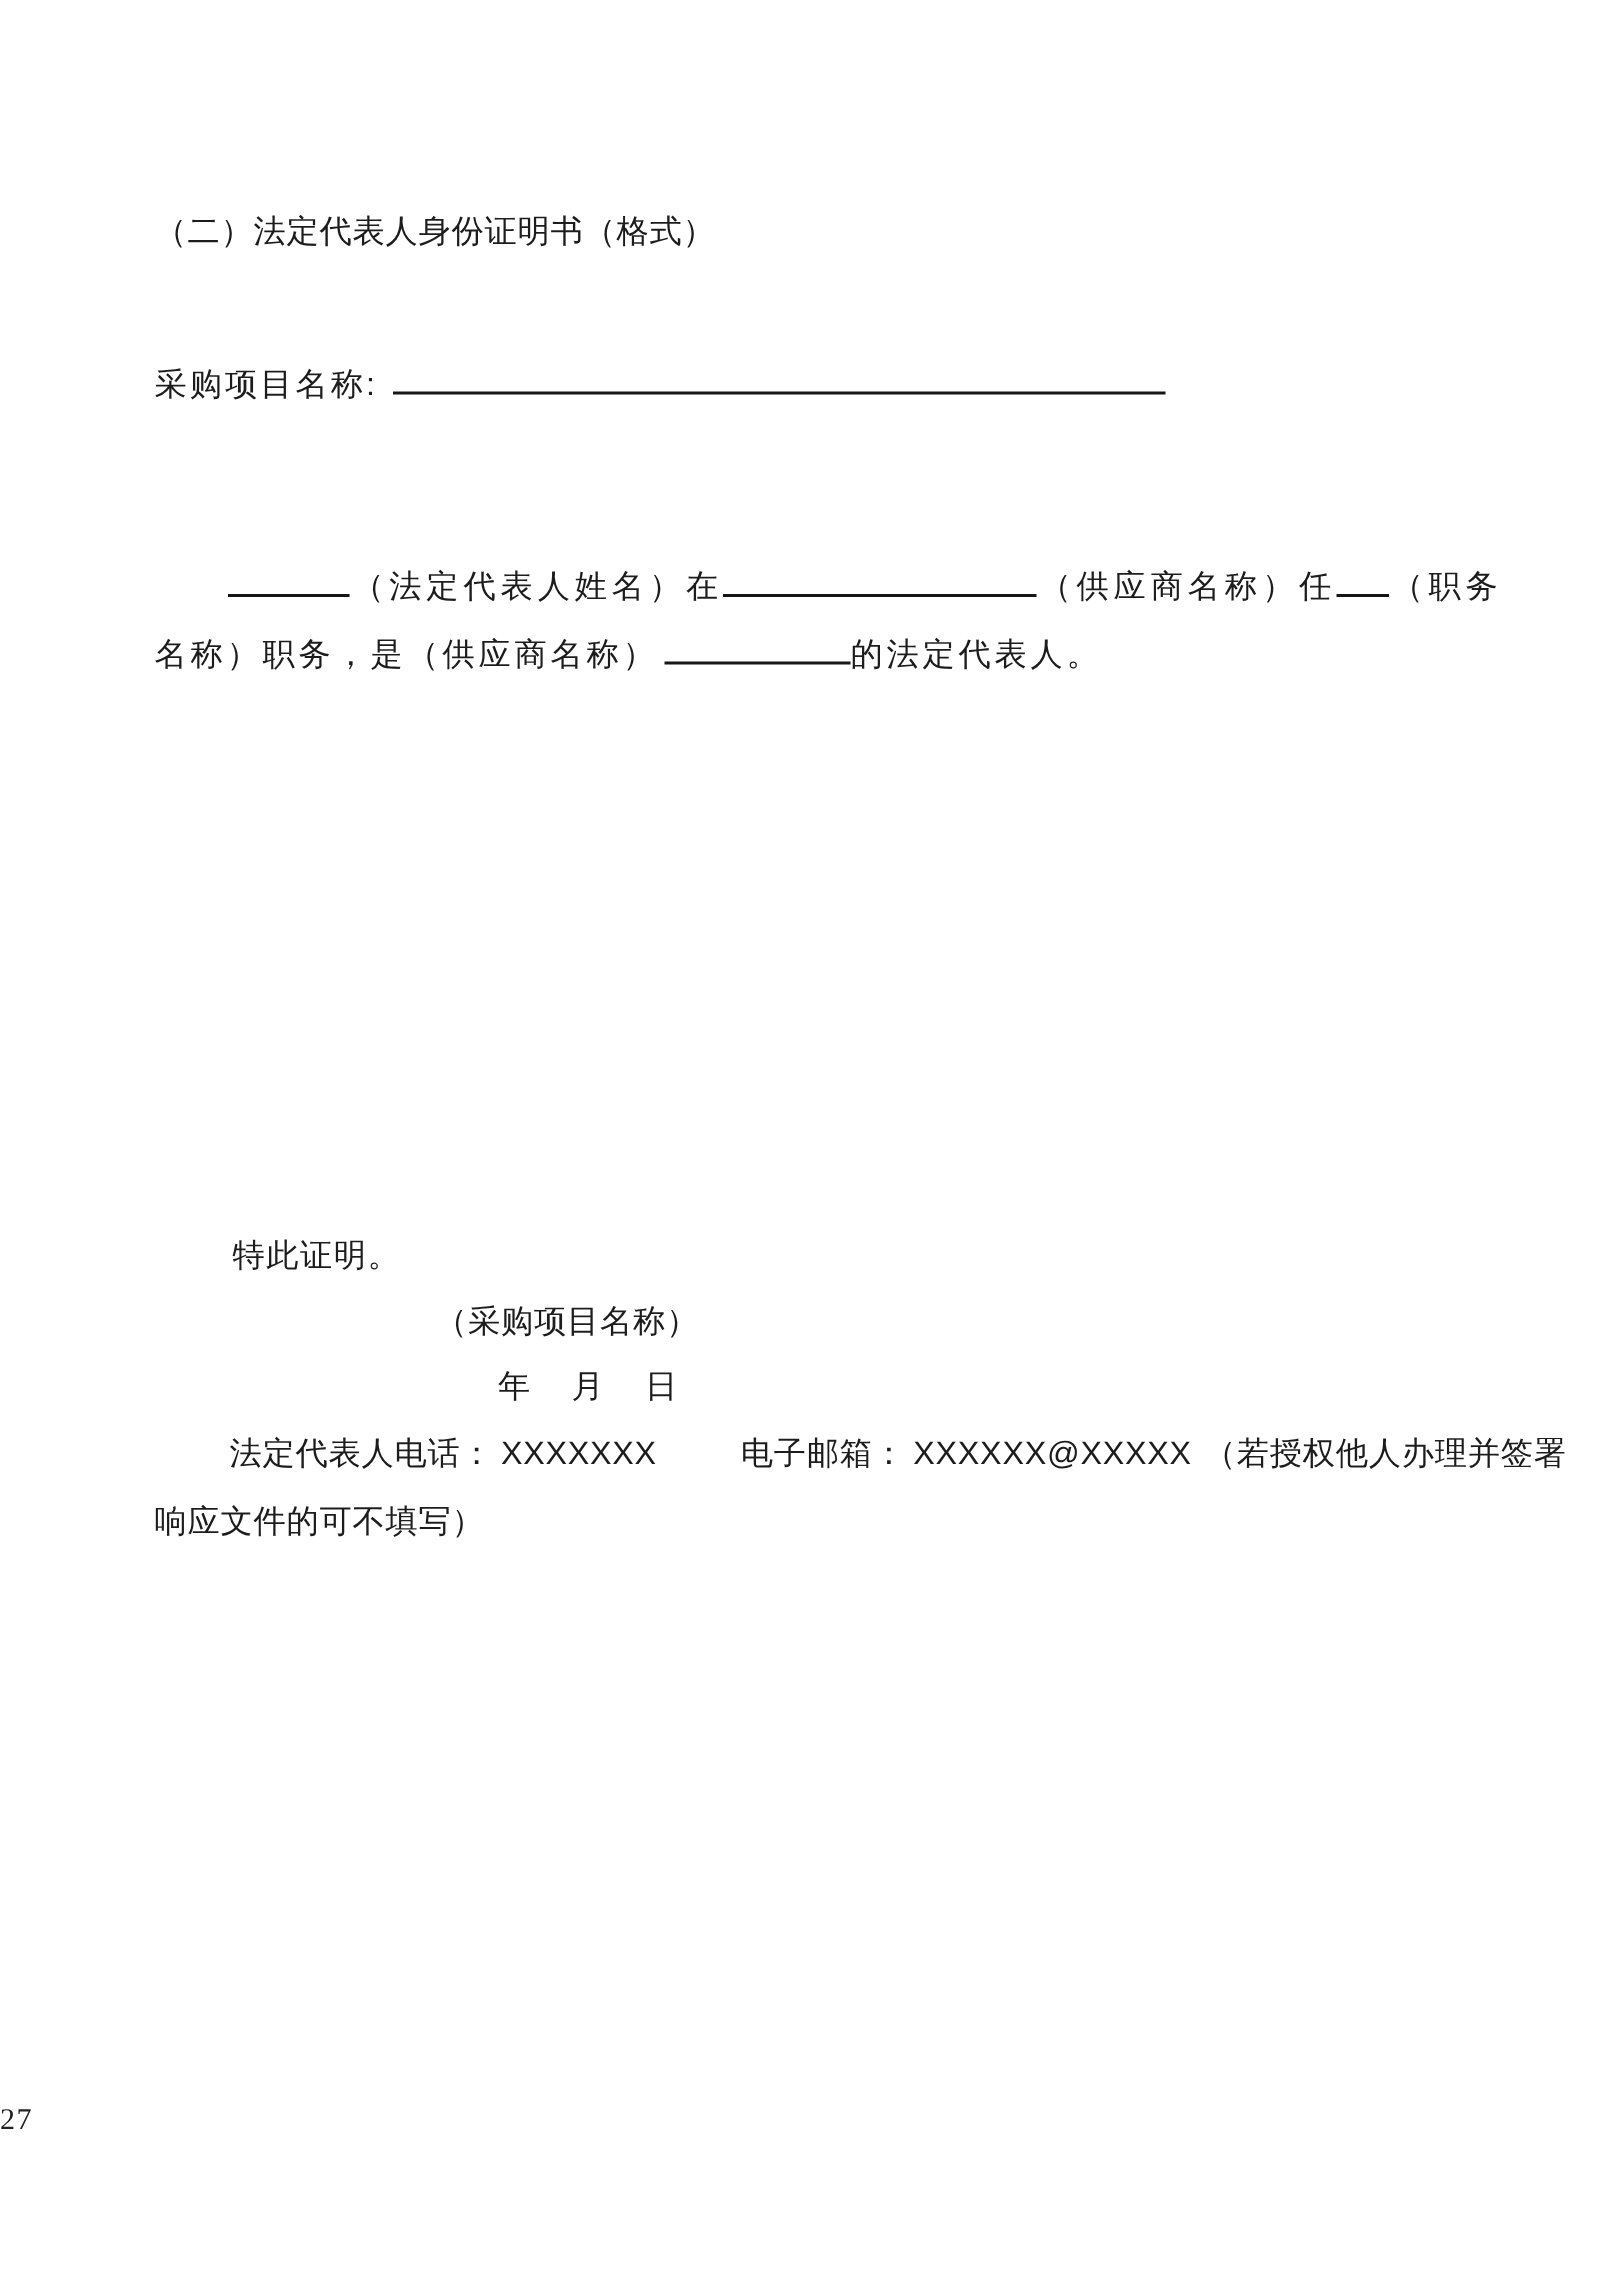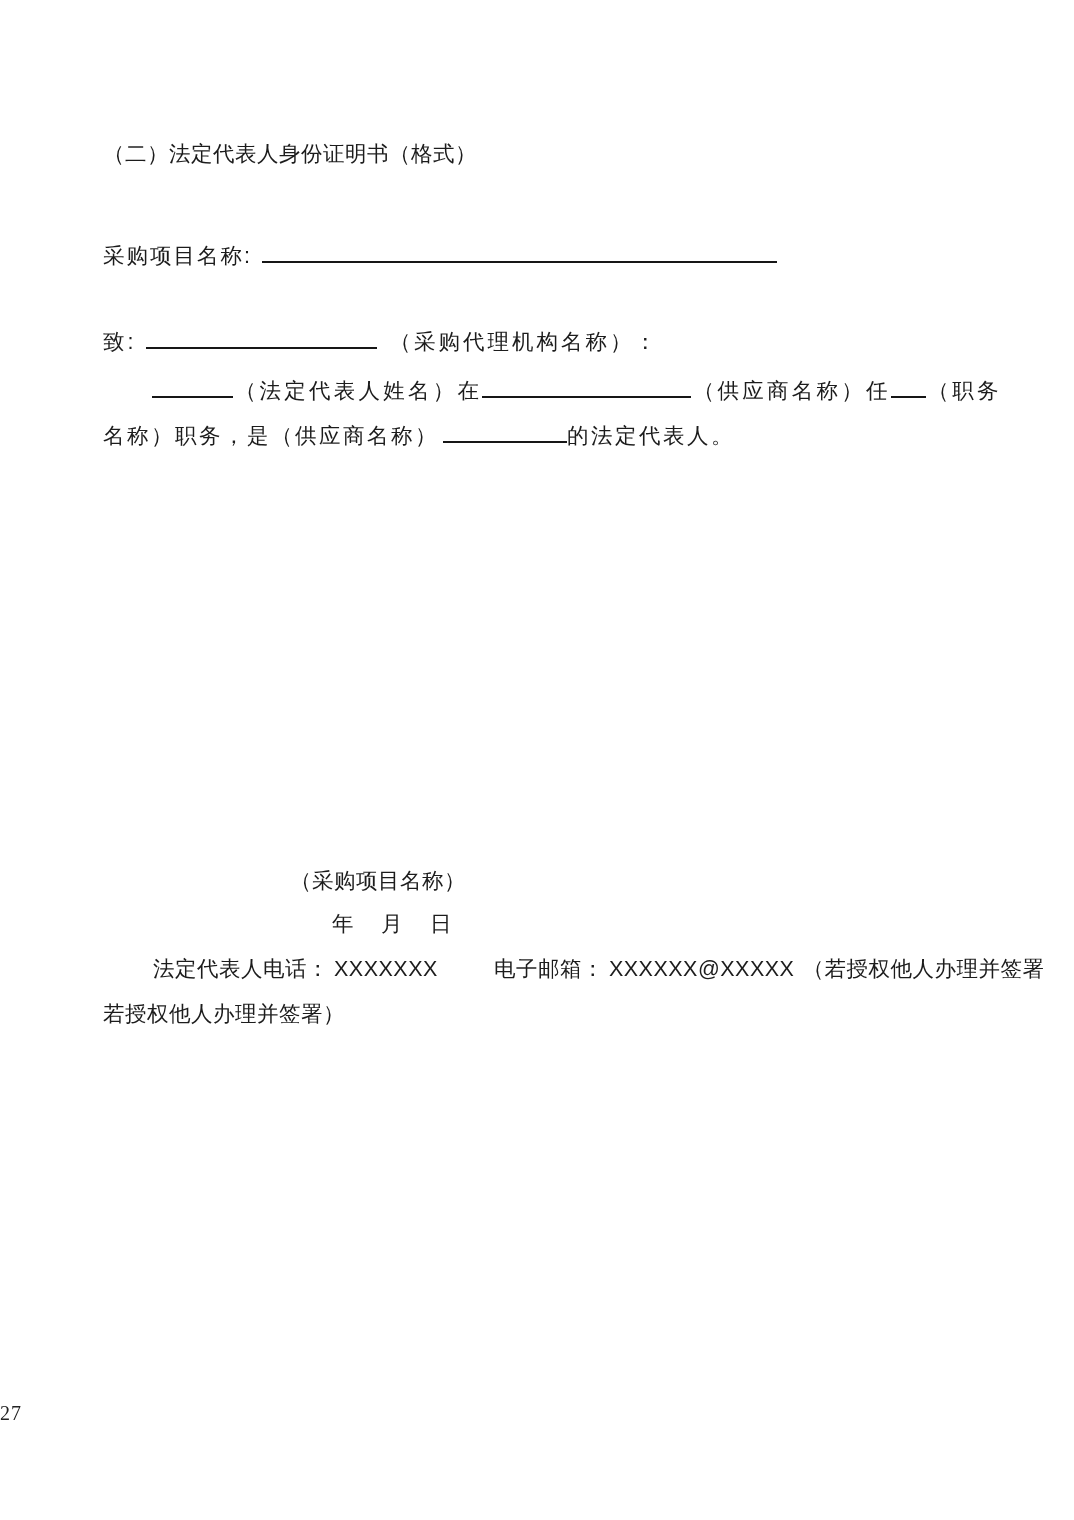--- a/index.html
+++ b/index.html
@@ -79,39 +79,37 @@
 <body>
 
 <div class="page">
 
   <div class="line t-title">（二）法定代表人身份证明书（格式）</div>
 
   <div class="line t-project">
     <span>采购项目名称:</span><span class="blank bw515"></span>
   </div>
 
-  <div class="line t-to">
-    <span>致:</span><span class="blank bw231"></span><span class="agency-note">（采购代理机构名称）：</span>
-  </div>
 
   <div class="line t-para1">
     <span class="blank bw81"></span><span>（法定代表人姓名）在</span><span class="blank bw209"></span><span>（供应商名称）任</span><span class="blank bw35"></span><span>（职务</span>
   </div>
 
   <div class="line t-para2">
     <span>名称）职务，是（供应商名称）</span><span class="blank bw124"></span><span>的法定代表人。</span>
   </div>
 
+  <div class="line t-certify">特此证明。</div>
 
   <div class="line t-seal">（采购项目名称）</div>
 
   <div class="line t-date">年　月　日</div>
 
   <div class="line t-contact">
     <span>法定代表人电话：</span><span class="contact-value">XXXXXXX</span><span class="email-gap"></span><span>电子邮箱：</span><span class="contact-value">XXXXXX@XXXXX</span><span class="contact-note">（若授权他人办理并签署</span>
   </div>
 
-  <div class="line t-note2">若授权他人办理并签署）</div>
+  <div class="line t-note2">响应文件的可不填写）</div>
 
 
   <div class="t-pageno">27</div>
 
 </div>
 
 </body></html>

